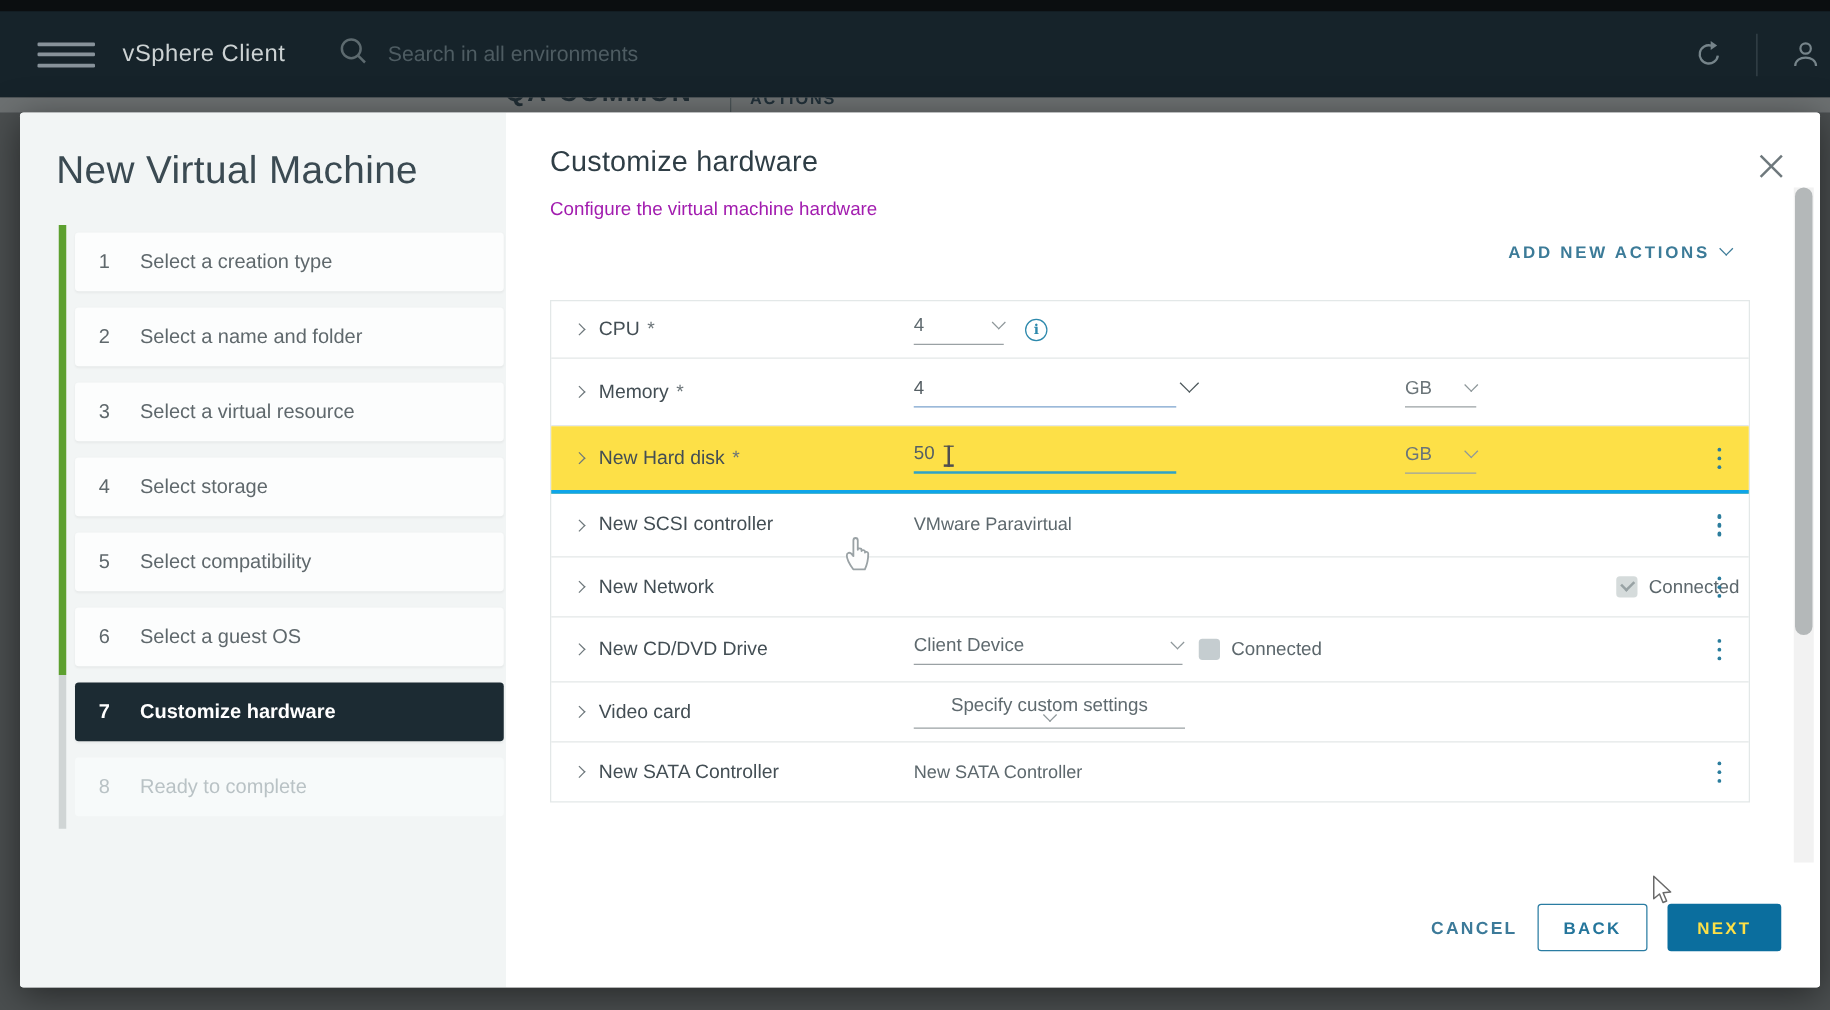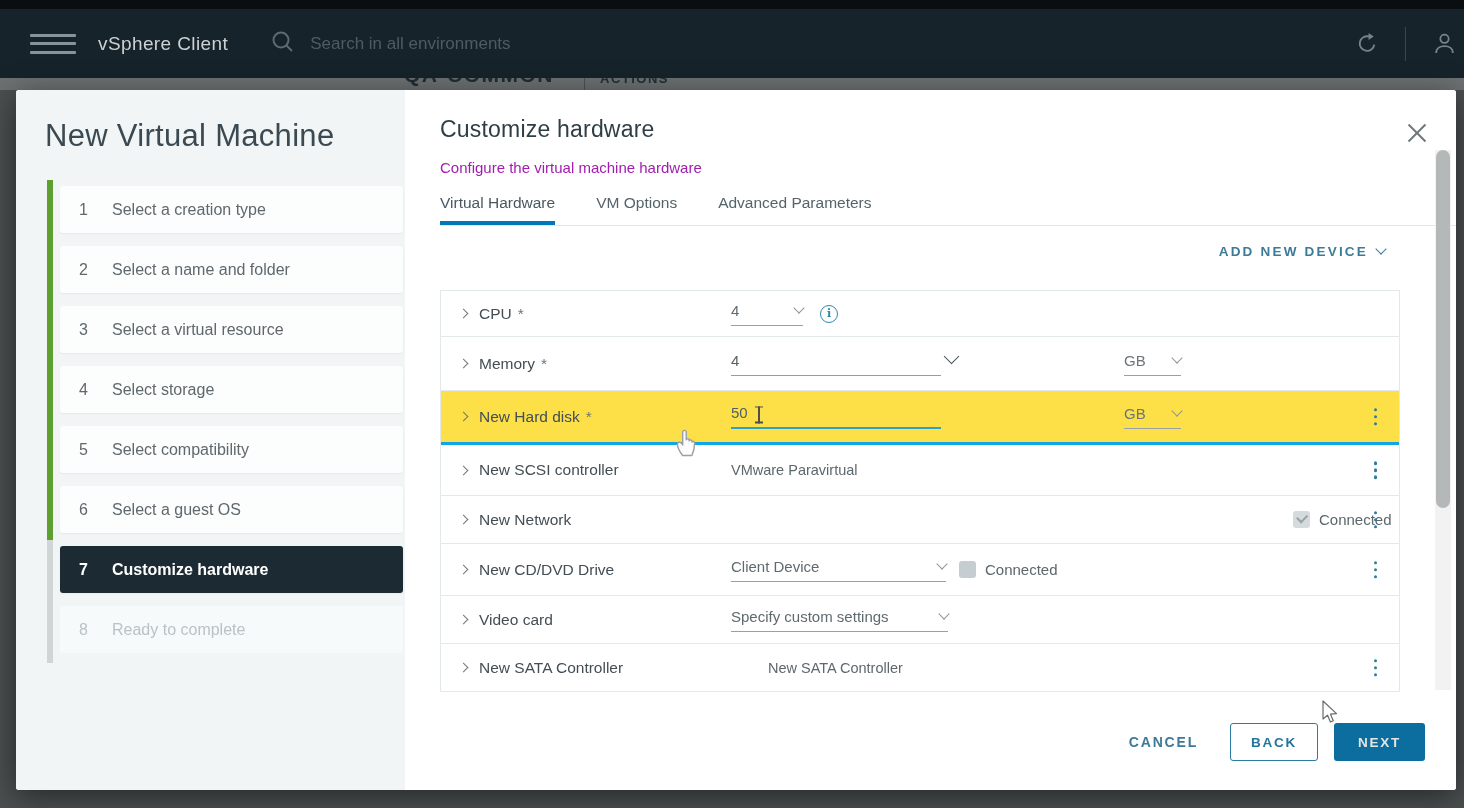--- a/index.html
+++ b/index.html
@@ -53,34 +53,34 @@
   .tabs{margin-top:18px;display:flex;gap:41px;border-bottom:1px solid #e1e6e6;}
   .tab{padding-bottom:9px;font-size:15.5px;color:#55636a;cursor:pointer;}
   .tab.active{border-bottom:4px solid #0179b8;color:#4a5960;}
 
   .add-bar{height:64px;position:relative;}
   .add-device{position:absolute;right:71px;top:18px;display:flex;align-items:center;gap:9px;color:#3c7b98;font-size:13.5px;font-weight:bold;letter-spacing:2.2px;cursor:pointer;}
 
   
   .hw-table{width:960px;border:1px solid #e3e8e8;}
   .hw-row{display:flex;align-items:center;border-bottom:1px solid #e3e8e8;position:relative;}
-  .hw-row:last-child{border-bottom:none;gap:37px;}
+  .hw-row:last-child{border-bottom:none;}
   .row-cpu{height:46px;} .row-mem{height:54px;} .row-disk{height:54px;background:#fde047;border-bottom:3px solid #0ea5e9;}
   .row-scsi{height:51px;} .row-net{height:48px;gap:40px;} .row-cd{height:52px;} .row-video{height:48px;} .row-sata{height:47px;}
   .row-label{width:290px;flex:none;display:flex;align-items:center;padding-left:19px;font-size:15.5px;color:#434e54;}
   .expander{width:7px;height:7px;border-top:1.7px solid #6d777b;border-right:1.7px solid #6d777b;transform:rotate(45deg);margin-right:12px;flex:none;cursor:pointer;}
   .req{margin-left:6px;color:#6b7478;}
   .controls{flex:1;position:relative;height:100%;display:flex;align-items:center;}
 
   .chev{width:8px;height:8px;border-right:1.5px solid #8e979a;border-bottom:1.5px solid #8e979a;transform:rotate(45deg);margin-top:-5px;flex:none;}
   .select{display:flex;align-items:center;justify-content:space-between;border-bottom:1px solid #9aa1a4;padding-bottom:6px;font-size:15px;color:#5f6a6f;cursor:pointer;}
   .select-cpu{width:72px;}
   .select-net{width:465px;}
   .select-cd{width:215px;}
-  .select-video{width:217px;}
+  .select-video{width:217px;flex-direction:column;}
   .unit-select{position:absolute;left:393px;width:57px;display:flex;align-items:center;justify-content:space-between;border-bottom:1px solid #9aa1a4;padding-bottom:6px;font-size:15px;color:#6b7579;cursor:pointer;}
 
   .txt-input{position:relative;width:210px;}
   .txt-input input{width:100%;border:none;outline:none;background:transparent;font-size:15px;color:#555f64;font-family:"Liberation Sans",sans-serif;padding-bottom:6px;}
   .mem-input{border-bottom:1.5px solid #7ba2cd;}
   .disk-input{border-bottom:2px solid #2fa3c6;}
   .stepper-chev{position:absolute;left:215px;top:12px;width:11px;height:11px;border-right:1.9px solid #4a5559;border-bottom:1.9px solid #4a5559;transform:rotate(45deg);}
   .row-mem .stepper-chev{top:14px;}
 
   .ibeam{position:absolute;left:27px;top:50%;transform:translateY(-56%);width:1.5px;height:17px;background:#4f4f4f;}
@@ -101,23 +101,23 @@
 
   .kebab{position:absolute;right:18px;top:50%;transform:translateY(-50%);display:flex;flex-direction:column;gap:3.5px;padding:4px;cursor:pointer;}
   .kebab i{width:3.5px;height:3.5px;border-radius:50%;background:#2b7d9d;}
 
   
   .scrollbar{position:absolute;right:5px;top:60px;width:16px;height:540px;background:#f2f2f2;}
   .scroll-thumb{position:absolute;left:1px;top:0;width:14px;height:358px;background:#b4b8b9;border-radius:7px;cursor:grab;}
 
   
   .footer{position:absolute;right:31px;bottom:29px;display:flex;align-items:center;}
-  .btn-cancel{font-size:14px;font-weight:bold;letter-spacing:1.8px;color:#3c7a99;margin-right:32px;cursor:pointer;}
+  .btn-cancel{font-size:14px;font-weight:bold;letter-spacing:1.8px;color:#3c7a99;margin-right:16px;cursor:pointer;}
   .btn-back{width:88px;height:38px;border:1px solid #2a7ca2;border-radius:3px;background:#ffffff;color:#24759b;font-size:13.5px;font-weight:bold;letter-spacing:1.8px;display:flex;align-items:center;justify-content:center;margin-right:16px;cursor:pointer;}
-  .btn-next{width:91px;height:38px;border:none;border-radius:3px;background:#0b6e9e;color:#e5e5e5;font-size:13.5px;font-weight:bold;letter-spacing:1.8px;display:flex;align-items:center;justify-content:center;cursor:pointer;}
+  .btn-next{width:91px;height:38px;border:none;border-radius:3px;background:#0b6e9e;color:#fde047;font-size:13.5px;font-weight:bold;letter-spacing:1.8px;display:flex;align-items:center;justify-content:center;cursor:pointer;}
 
   
   .cursor-hand{position:absolute;left:672px;top:426px;z-index:50;}
   .cursor-arrow{position:absolute;left:1322px;top:700px;z-index:50;}
 </style>
 </head>
 <body>
 
 <div class="topbar">
   <div class="hamburger">
@@ -200,29 +200,24 @@
     </div>
   </div>
 
   <div class="main">
     <div class="close-btn"></div>
 
     <div class="content">
       <div class="page-title">Customize hardware</div>
       <div class="page-subtitle">Configure the virtual machine hardware</div>
 
-      <div class="tabs">
-        <div class="tab active">Virtual Hardware</div>
-        <div class="tab">VM Options</div>
-        <div class="tab">Advanced Parameters</div>
-      </div>
 
       <div class="add-bar">
         <div class="add-device">
-          <span>ADD NEW DEVICE</span>
+          <span>ADD NEW ACTIONS</span>
           <span class="chev" style="border-color:#3c7b98;"></span>
         </div>
       </div>
 
       <div class="hw-table">
 
         <div class="hw-row row-cpu">
           <div class="row-label">
             <span class="expander"></span>
             <span>CPU</span>

